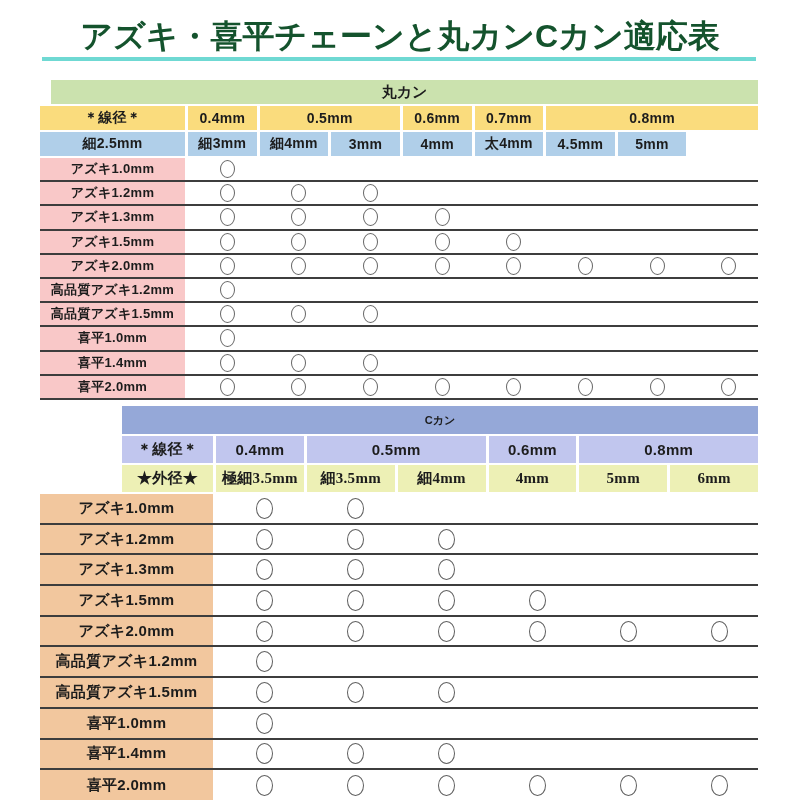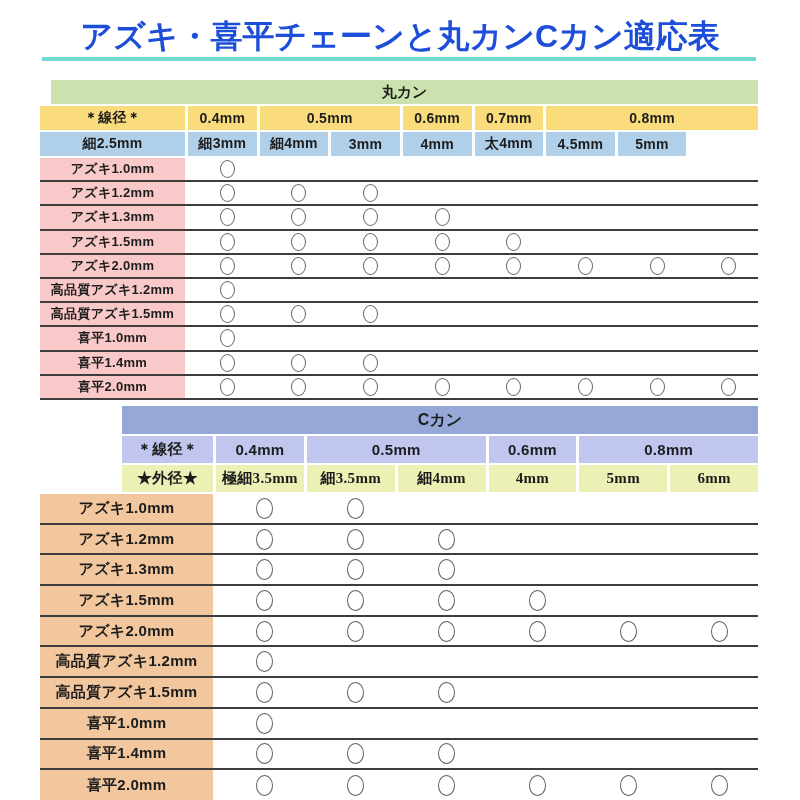--- a/index.html
+++ b/index.html
@@ -10,21 +10,21 @@
     font-family: "Liberation Sans", "DejaVu Sans", sans-serif;
     font-weight: bold;
     color: #1c1c1c;
   }
   .page { position: relative; width: 800px; height: 800px; }
 
   
   .title {
     position: absolute; top: 17px; left: 0; width: 100%;
     text-align: center; font-size: 32px; line-height: 38px;
-    color: #1d4ed8; letter-spacing: 0px; white-space: nowrap;
+    color: #14532d; letter-spacing: 0px; white-space: nowrap;
   }
   .title-underline {
     position: absolute; top: 57px; left: 42px; width: 714px; height: 4px;
     background: #6fd9d3;
   }
 
   
   .tbl { position: absolute; left: 40px; width: 718px; display: flex; flex-direction: column; gap: 2px; }
   .bar {
     display: flex; align-items: center; justify-content: center;
@@ -55,21 +55,21 @@
   .maru .bar { height: 24px; background: #cbe2ae; font-size: 15px; margin-left: 11px; }
   .maru .hrow { grid-template-columns: 145px repeat(8, 1fr); height: 24px; }
   .maru .hrow.wire  .hcell { background: #fadc7d; }
   .maru .hrow.outer .hcell { background: #b0cfe9; }
   .maru .body-row { grid-template-columns: 145px repeat(8, 1fr); height: 24.2px; }
   .maru .row-label { background: #f9c8c8; font-size: 13px; }
   .maru .mark { width: 13px; height: 16px; border: 1.5px solid #666666; }
 
   
   .ckan { top: 406px; }
-  .ckan .bar  { height: 28px; margin-left: 82px; width: 636px; background: #95a8d8; font-size: 16px; }
+  .ckan .bar  { height: 28px; margin-left: 82px; width: 636px; background: #95a8d8; font-size: 11px; }
   .ckan .hrow { margin-left: 82px; width: 636px; grid-template-columns: 91px repeat(6, 1fr); height: 27px; }
   .ckan .hrow.wire  .hcell { background: #c1c6ee; font-size: 15px; }
   .ckan .hrow.outer .hcell { background: #edf0b5; font-size: 15px; font-family: Liberation Serif, serif; }
   .ckan .body-row { grid-template-columns: 173px repeat(6, 1fr); height: 30.7px; }
   .ckan .body-row:last-child { border-bottom: 0; }
   .ckan .row-label { background: #f2c79e; font-size: 15px; }
   .ckan .mark { width: 15px; height: 19px; border: 1.7px solid #5f5f5f; }
 </style>
 </head>
 <body>

